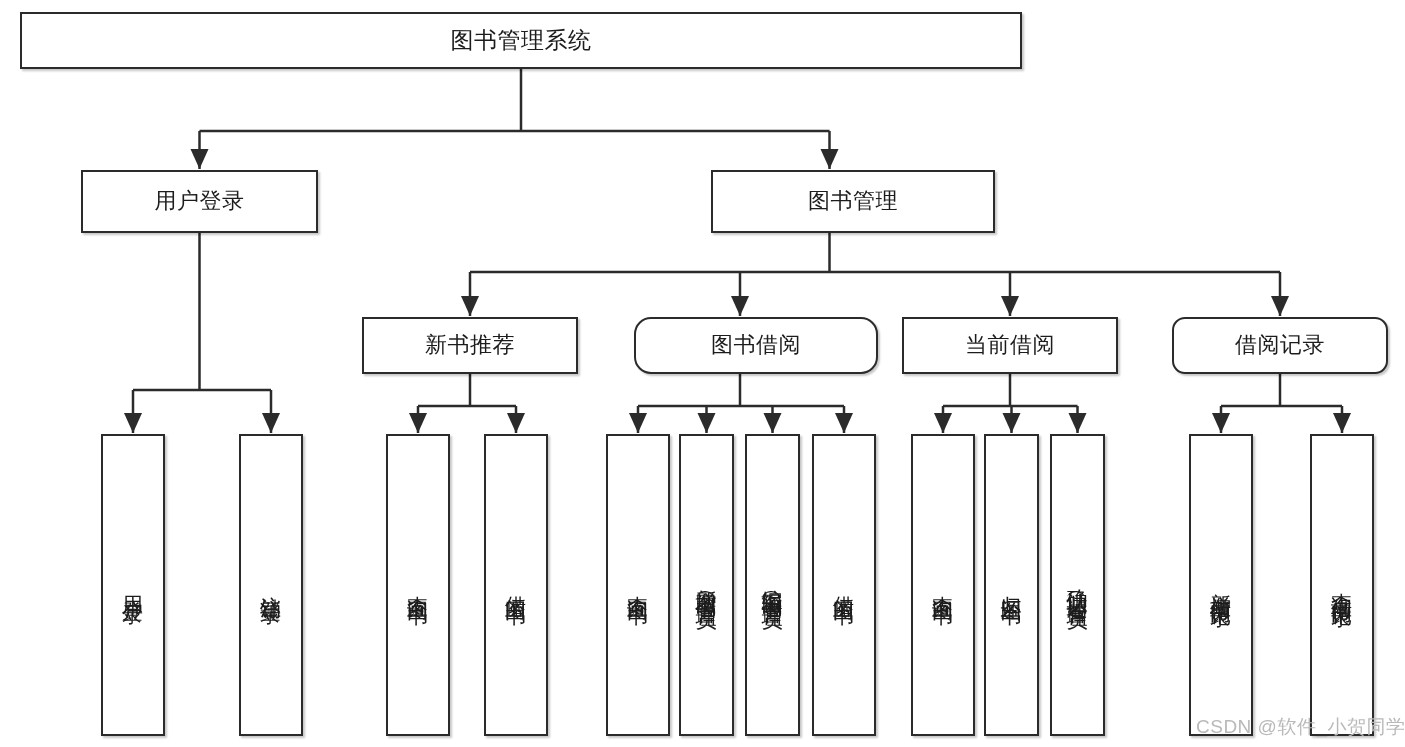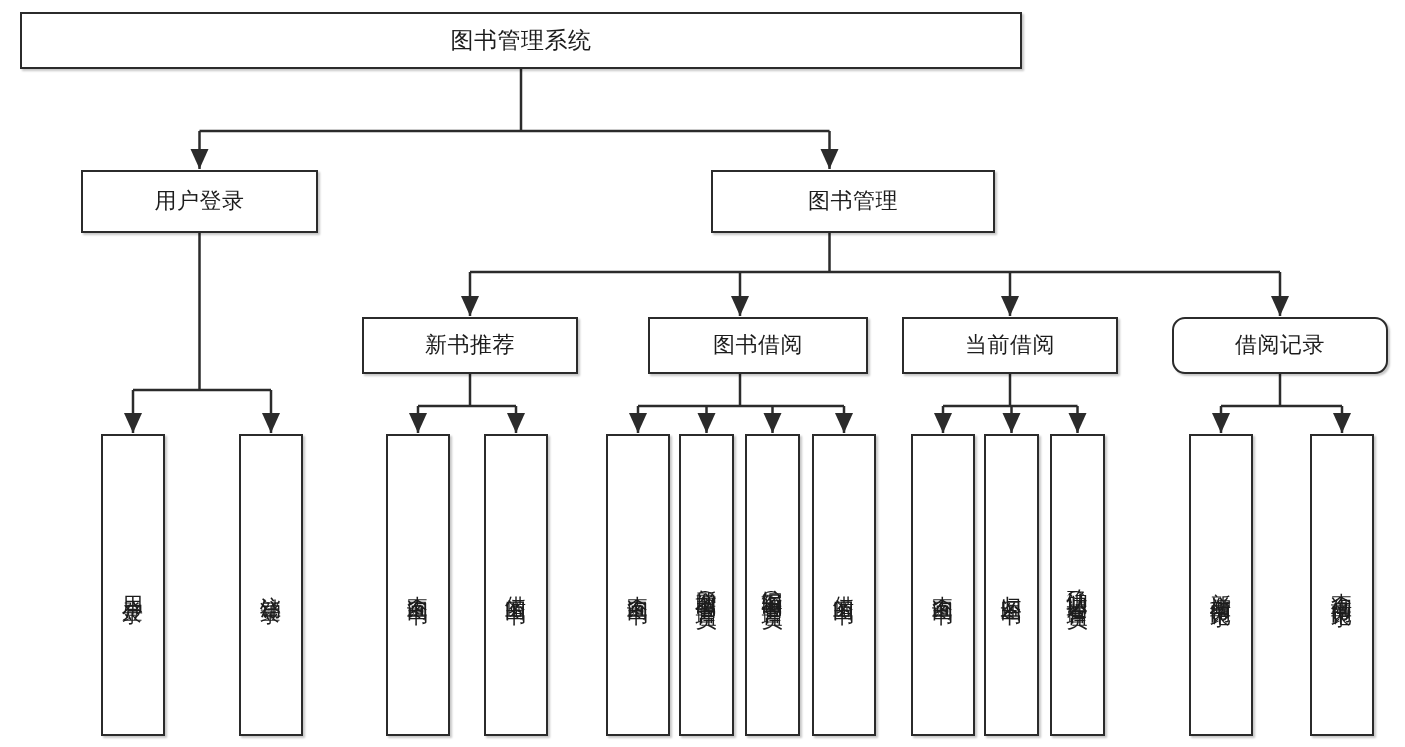--- a/index.html
+++ b/index.html
@@ -127,21 +127,21 @@
       </div>
       <div class="node" style="left: 81px; top: 170px; width: 237px; height: 63px;">
         <span class="node-label">用户登录</span>
       </div>
       <div class="node" style="left: 711px; top: 170px; width: 284px; height: 63px;">
         <span class="node-label">图书管理</span>
       </div>
       <div class="node" style="left: 362px; top: 317px; width: 216px; height: 57px;">
         <span class="node-label">新书推荐</span>
       </div>
-      <div class="node" style="left: 648px; top: 317px; width: 220px; height: 57px;">
+      <div class="node" style="left: 634px; top: 317px; width: 244px; height: 57px; border-radius: 17px;">
         <span class="node-label">图书借阅</span>
       </div>
       <div class="node" style="left: 902px; top: 317px; width: 216px; height: 57px;">
         <span class="node-label">当前借阅</span>
       </div>
       <div class="node" style="left: 1172px; top: 317px; width: 216px; height: 57px; border-radius: 13px;">
         <span class="node-label">借阅记录</span>
       </div>
       <div class="node vertical" style="left: 101px; top: 434px; width: 64px; height: 302px;">
         <span class="node-label">用户登录</span>
@@ -176,13 +176,14 @@
       <div class="node vertical" style="left: 1050px; top: 434px; width: 55px; height: 302px;">
         <span class="node-label">确认归还（管理员）</span>
       </div>
       <div class="node vertical" style="left: 1189px; top: 434px; width: 64px; height: 302px;">
         <span class="node-label">新增借阅记录</span>
       </div>
       <div class="node vertical" style="left: 1310px; top: 434px; width: 64px; height: 302px;">
         <span class="node-label">查询借阅记录</span>
       </div>
     </div>
+  <div id="watermark" style="left: 1196px; top: 714px; color: rgb(185, 185, 185);">CSDN @软件_小贺同学</div>
 </div>
 
 </body></html>

